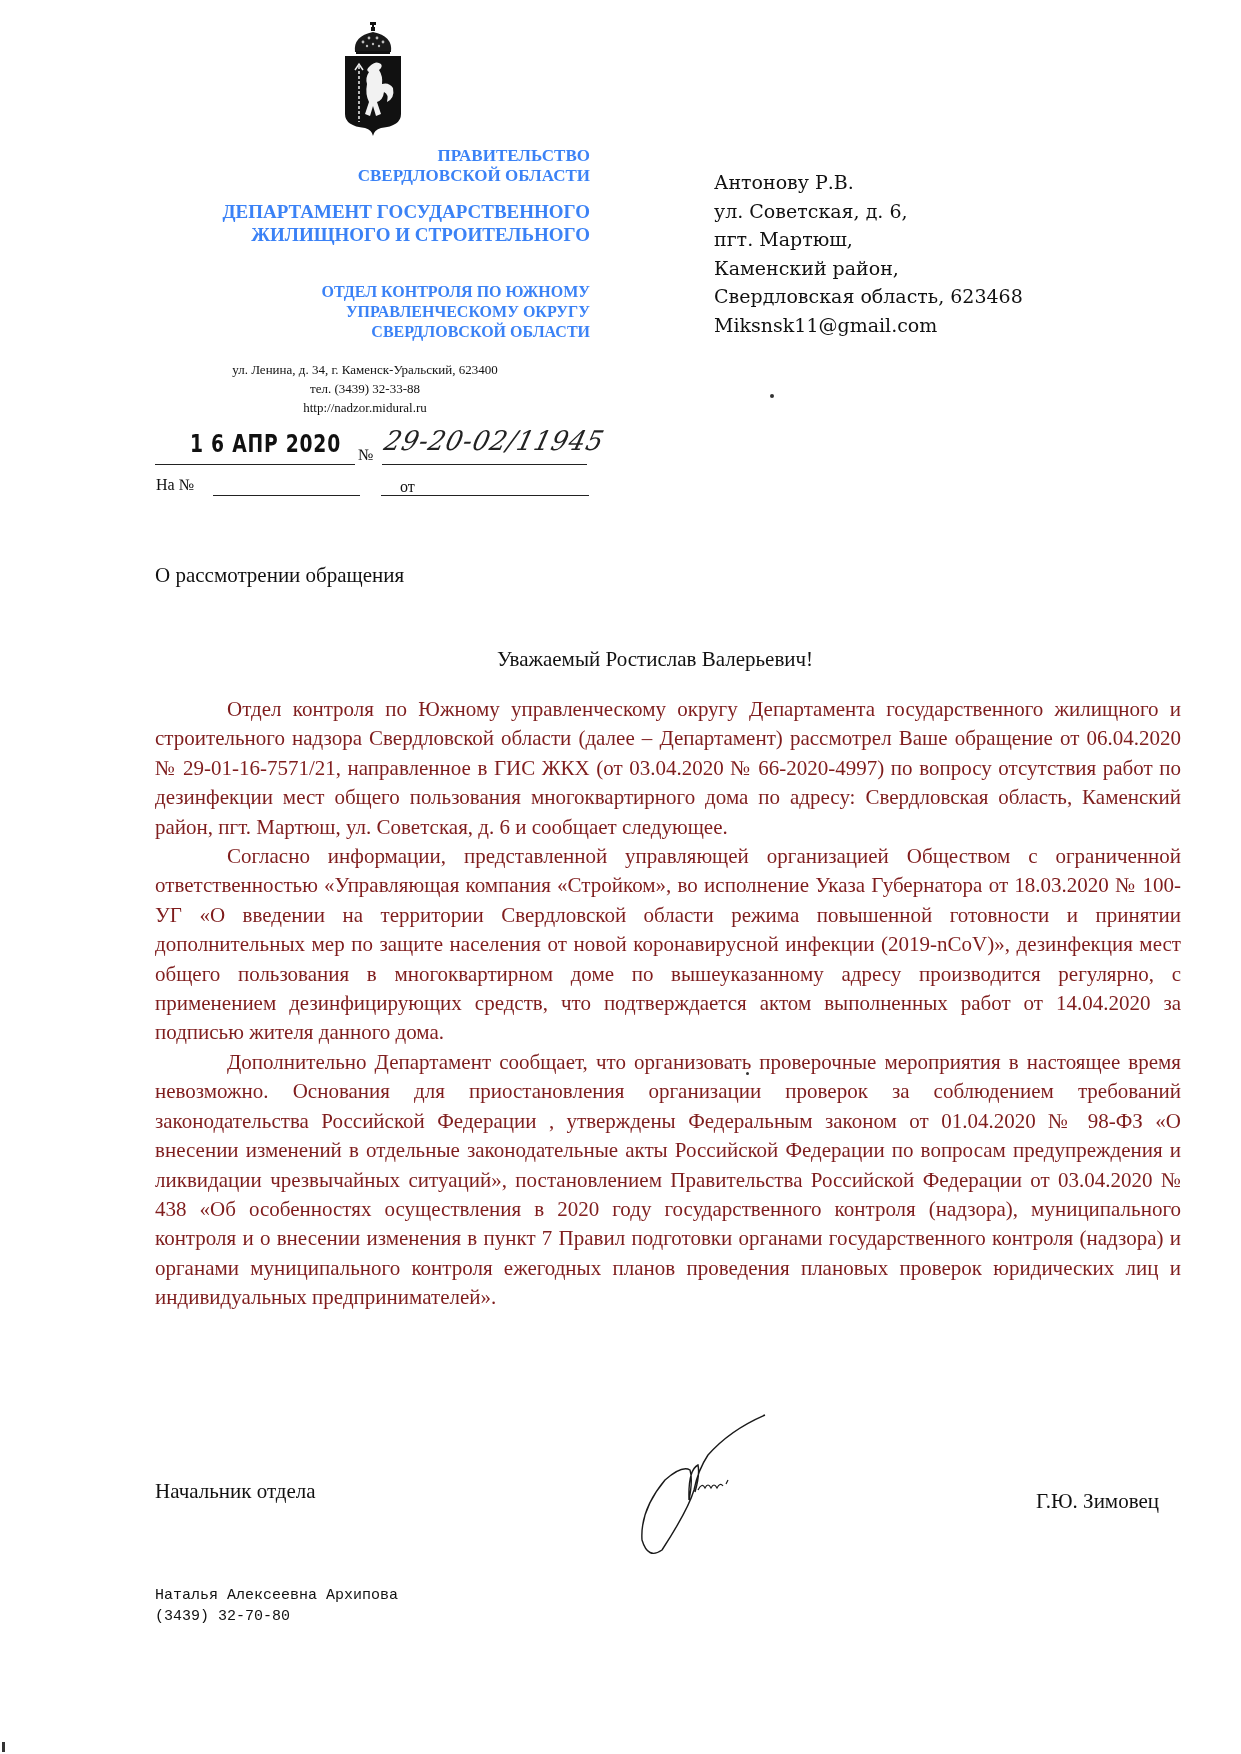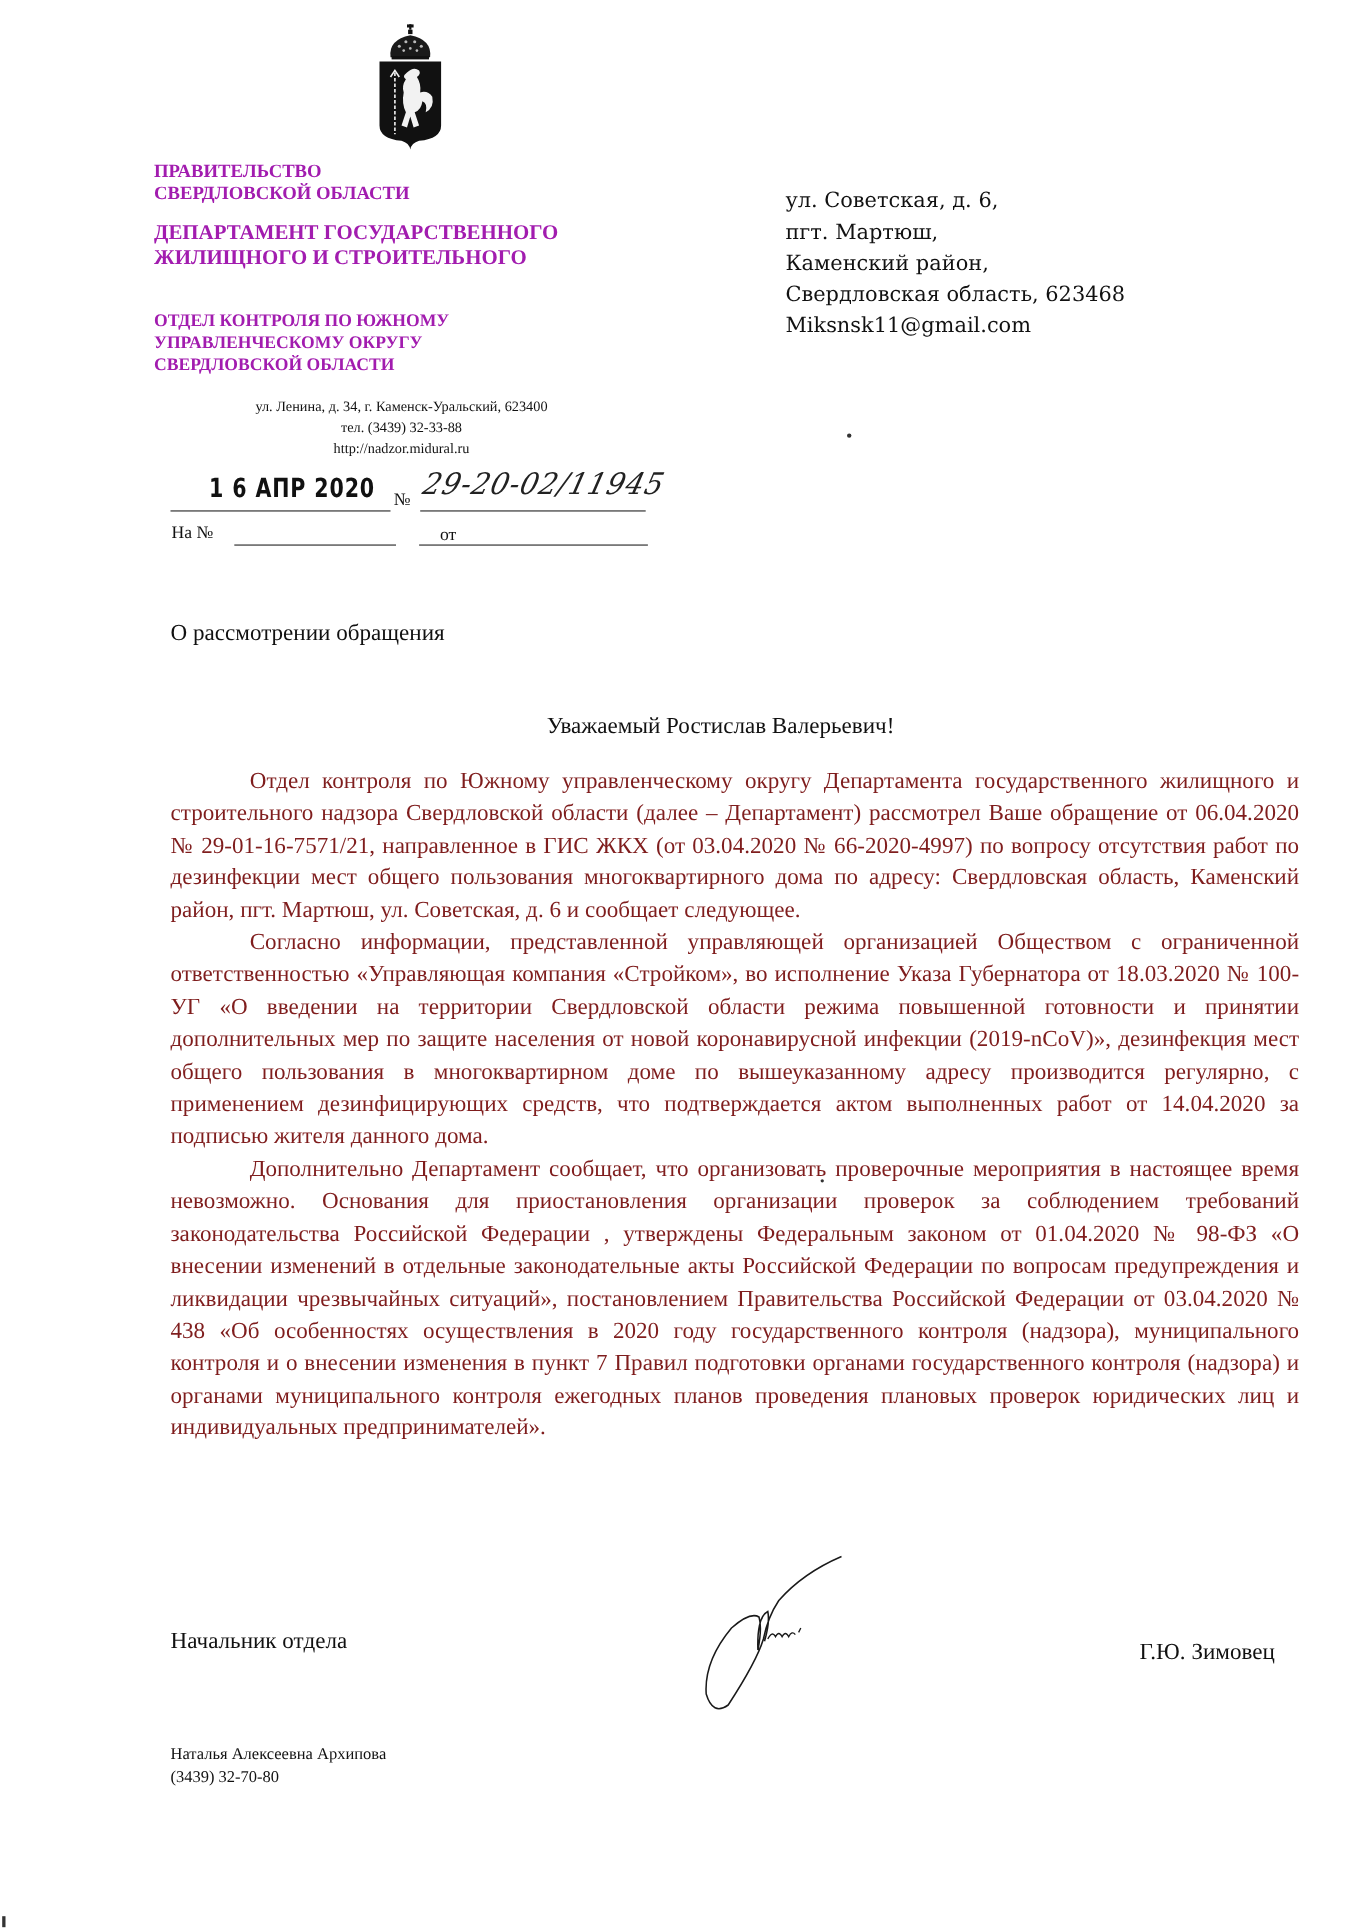--- a/index.html
+++ b/index.html
@@ -1,21 +1,21 @@
 <!DOCTYPE html>
 <html><head>
 <meta charset="utf-8">
 <style>
   html, body { margin: 0; padding: 0; background: #ffffff; }
   body { width: 1241px; height: 1754px; position: relative; overflow: hidden; color: #111; }
   .abs { position: absolute; }
 
   
   #emblem { left: 343px; top: 22px; width: 60px; height: 116px; }
-  .hdr { left: 140px; width: 450px; text-align: left; font-family: "Liberation Serif", serif; font-weight: bold; color: #a21caf; }
+  .hdr { left: 140px; width: 450px; text-align: right; font-family: "Liberation Serif", serif; font-weight: bold; color: #3b82f6; }
   #gov { top: 146px; font-size: 17px; line-height: 20px; }
   #dept { top: 200px; font-size: 19px; line-height: 23px; }
   #otdel { top: 282px; font-size: 16px; line-height: 20px; }
   #contacts { left: 140px; width: 450px; top: 360px; text-align: center; font-family: "Liberation Serif", serif; font-size: 13px; line-height: 19px; }
 
   
   #date-line { left: 155px; top: 430px; width: 200px; border-bottom: 1px solid #222; height: 34px; }
   #date-stamp { left: 190px; top: 430px; font-family: "DejaVu Sans", sans-serif; font-weight: bold; font-size: 24px; letter-spacing: 1px; transform: scaleX(0.78); transform-origin: left; }
   #num-sign { left: 358px; top: 446px; font-family: "Liberation Serif", serif; font-size: 16px; }
   #num-line { left: 382px; top: 430px; width: 205px; height: 34px; border-bottom: 1px solid #222; }
@@ -35,21 +35,21 @@
   
   #body { left: 155px; top: 695px; width: 1026px; font-family: "Liberation Serif", serif; font-size: 21px; line-height: 29.4px; text-align: justify; color: #7f1d1d; }
   #body p { margin: 0; text-indent: 72px; }
 
   
   #signer-title { left: 155px; top: 1479px; font-family: "Liberation Serif", serif; font-size: 21px; }
   #signer-name { left: 1036px; top: 1479px; font-family: "Liberation Serif", serif; font-size: 21px; margin-top: 10px; }
   #signature { left: 590px; top: 1410px; width: 190px; height: 150px; }
 
   
-  #executor { left: 155px; top: 1585px; font-family: Liberation Serif, serif; font-size: 15px; line-height: 21px; }
+  #executor { left: 155px; top: 1585px; font-family: Liberation Mono, monospace; font-size: 15px; line-height: 21px; }
 
   .speck { position: absolute; background: #333; border-radius: 50%; }
 </style>
 </head>
 <body>
 
 <svg id="emblem" class="abs" viewBox="0 0 60 116">
 
   <g>
     <rect x="27" y="0" width="6" height="3" fill="#111"></rect>
@@ -97,20 +97,21 @@
 <div id="date-stamp" class="abs">1 6 АПР 2020</div>
 <div id="num-sign" class="abs">№</div>
 <div id="num-line" class="abs"></div>
 <div id="num-value" class="abs">29-20-02/11945</div>
 <div id="na-label" class="abs">На №</div>
 <div id="na-line" class="abs"></div>
 <div id="ot-label" class="abs">от</div>
 <div id="ot-line" class="abs"></div>
 
 <div id="recipient" class="abs">
+  <div>Антонову Р.В.</div>
   <div>ул. Советская, д. 6,</div>
   <div>пгт. Мартюш,</div>
   <div>Каменский район,</div>
   <div>Свердловская область, 623468</div>
   <div>Miksnsk11@gmail.com</div>
 </div>
 
 <div id="subject" class="abs">О рассмотрении обращения</div>
 <div id="greeting" class="abs">Уважаемый Ростислав Валерьевич!</div>
 

